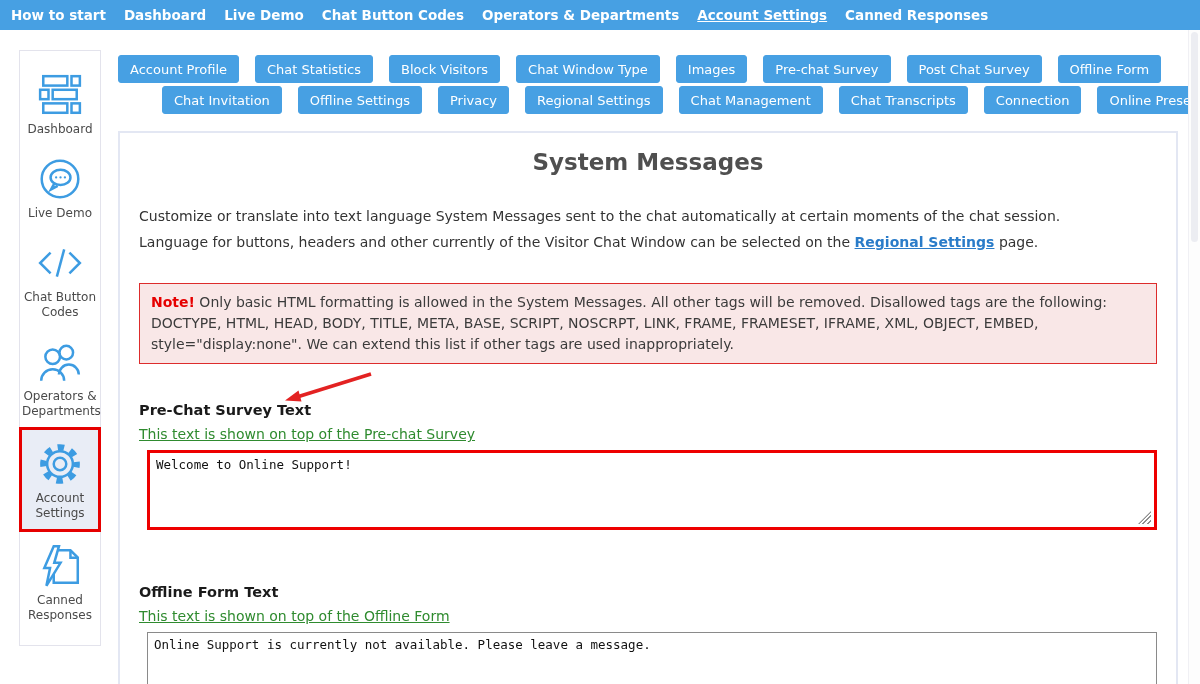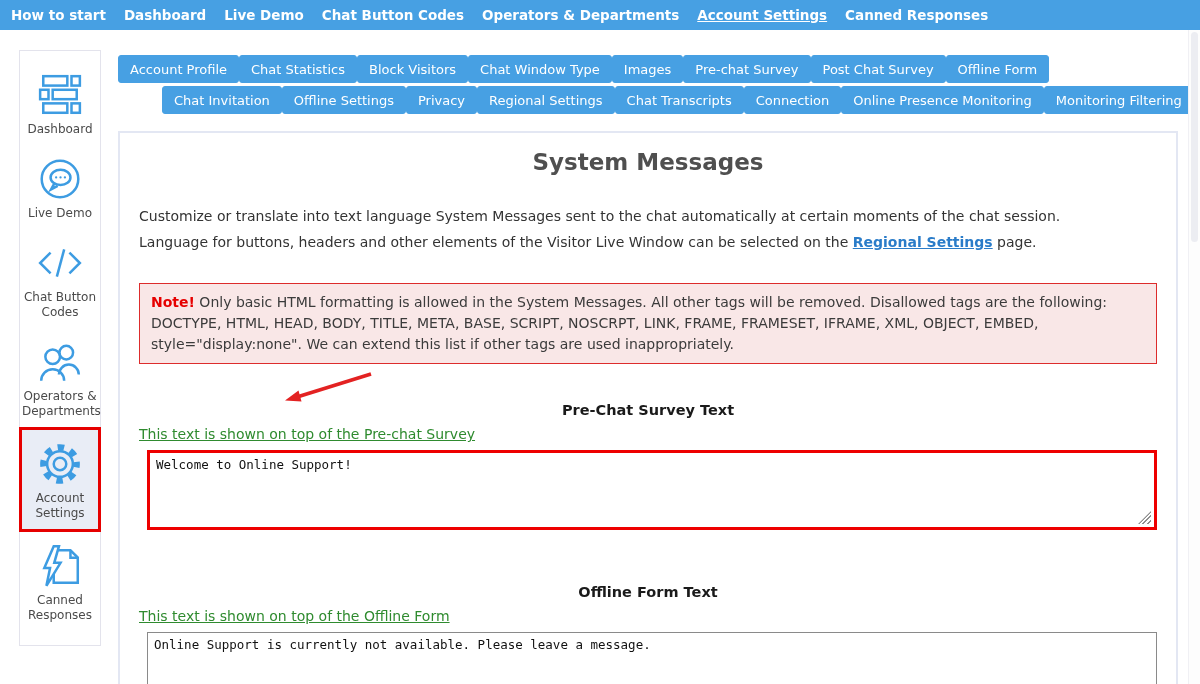--- a/index.html
+++ b/index.html
@@ -20,36 +20,36 @@
   .sb-item .sb-label { font-size: 12px; line-height: 15px; color: #4a4a4a; display: block; }
   .sb-item.active { border: 3px solid #e60000; background: #e9edf6; margin: 0 -1px; }
   .sb-icon svg { stroke: #3d9ce2; fill: none; stroke-width: 2.4; }
 
   
   .main { margin-left: 118px; margin-right: 22px; }
   .tabs { margin-top: 25px; }
   .tab-row { display: flex; }
   .tab-row + .tab-row { margin-top: 3px; padding-left: 44px; }
   .tab { background: #47a0e3; color: #fff; font-size: 13px; line-height: 26px; height: 28px;
-    padding: 1px 11px 0; margin-right: 0; border-radius: 3px; border: 1px solid #47a0e3;
+    padding: 1px 11px 0; margin-right: 16px; border-radius: 3px; border: 1px solid #47a0e3;
     cursor: pointer; white-space: nowrap; }
 
   .panel { margin-top: 17px; border: 2px solid #e3e7f3; background: #fff; padding: 0 19px 40px;
     min-height: 556px; }
   .page-title { text-align: center; font-size: 23px; font-weight: 700; color: #4f4f4f;
     margin-top: 16px; }
   .intro { font-size: 14px; color: #333; line-height: 26px; }
   .intro.first { margin-top: 28px; }
   .intro a { color: #2a7cc9; font-weight: 700; text-decoration: underline; cursor: pointer; }
 
   .note-box { margin-top: 28px; background: #f9e7e7; border: 1px solid #dd2c2c;
     padding: 8px 11px; font-size: 14px; line-height: 21px; color: #3b3b3b; }
   .note-box .note-label { color: #e60000; font-weight: 700; }
 
-  .section-heading-wrap { position: relative; margin-top: 36px; text-align: center; }
+  .section-heading-wrap { position: relative; margin-top: 36px; }
   .section-heading { font-size: 14.5px; font-weight: 700; color: #1a1a1a; display: inline-block; }
   .annotation-arrow { position: absolute; left: 142px; top: -31px; pointer-events: none; }
   .section-hint { margin-top: 7px; font-size: 14px; color: #2f8b2f; text-decoration: underline; }
   .ta-wrap { position: relative; margin-top: 8px; margin-left: 8px; }
   textarea { display: block; width: 100%; height: 78px; border: 1px solid #8a8a8a;
     font-family: "DejaVu Sans Mono", "Liberation Mono", monospace; font-size: 12.5px;
     color: #111; padding: 3px 6px; resize: none; background: #fff; line-height: 17px; }
   .ta-wrap.highlight textarea { border: 3px solid #ee0000; height: 80px; }
   .resize-grip { position: absolute; width: 13px; height: 13px; right: 3px; bottom: 3px;
     background-image: repeating-linear-gradient(-45deg, transparent, transparent 2px, #8f8f8f 2px, #8f8f8f 3.2px);
@@ -165,34 +165,35 @@
       <div class="tab">Pre-chat Survey</div>
       <div class="tab">Post Chat Survey</div>
       <div class="tab">Offline Form</div>
 
     </div>
     <div class="tab-row">
       <div class="tab">Chat Invitation</div>
       <div class="tab">Offline Settings</div>
       <div class="tab">Privacy</div>
       <div class="tab">Regional Settings</div>
+      <div class="tab">Chat Management</div>
       <div class="tab">Chat Transcripts</div>
       <div class="tab">Connection</div>
       <div class="tab">Online Presence Monitoring</div>
       <div class="tab">Monitoring Filtering</div>
 
     </div>
   </div>
 
   <div class="panel">
 
     <div class="page-title">System Messages</div>
 
     <p class="intro first">Customize or translate into text language System Messages sent to the chat automatically at certain moments of the chat session.</p>
-    <p class="intro"><span>Language for buttons, headers and other elements of the Visitor Live Window can be selected on the </span><a>Regional Settings</a><span> page.</span></p>
+    <p class="intro"><span>Language for buttons, headers and other currently of the Visitor Chat Window can be selected on the </span><a>Regional Settings</a><span> page.</span></p>
 
     <div class="note-box"><span class="note-label">Note!</span><span> Only basic HTML formatting is allowed in the System Messages. All other tags will be removed. Disallowed tags are the following: DOCTYPE, HTML, HEAD, BODY, TITLE, META, BASE, SCRIPT, NOSCRPT, LINK, FRAME, FRAMESET, IFRAME, XML, OBJECT, EMBED, style="display:none". We can extend this list if other tags are used inappropriately.</span></div>
 
     <div class="section-1">
       <div class="section-heading-wrap">
         <span class="section-heading">Pre-Chat Survey Text</span>
         <svg class="annotation-arrow" width="96" height="40" viewBox="0 0 96 40">
           <line x1="90" y1="5" x2="16" y2="28" stroke="#e32222" stroke-width="3.6"></line>
           <polygon points="4,31.5 17.5,21.5 20.5,32.5" fill="#e32222"></polygon>
         </svg>

